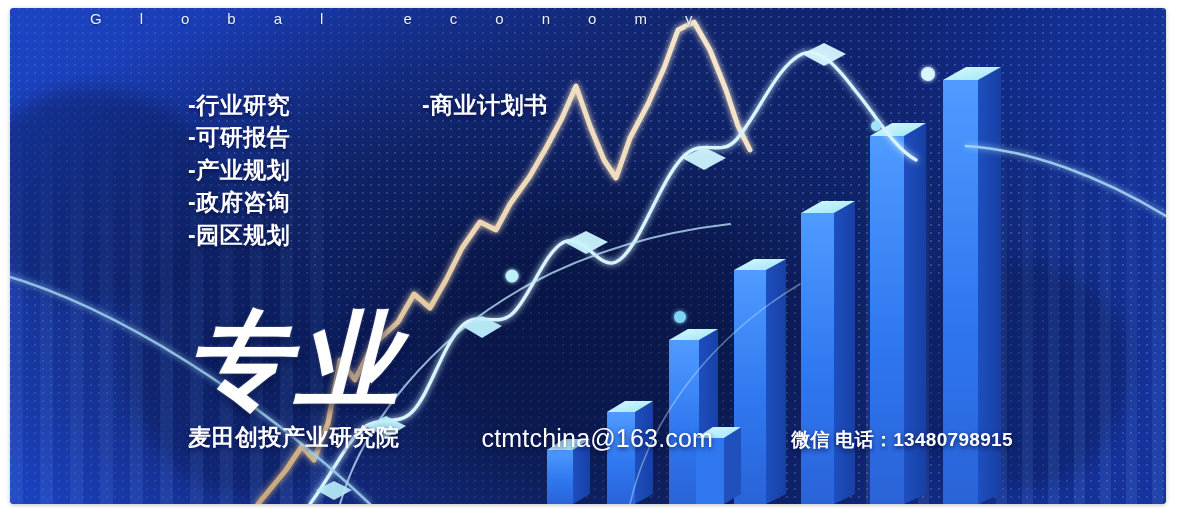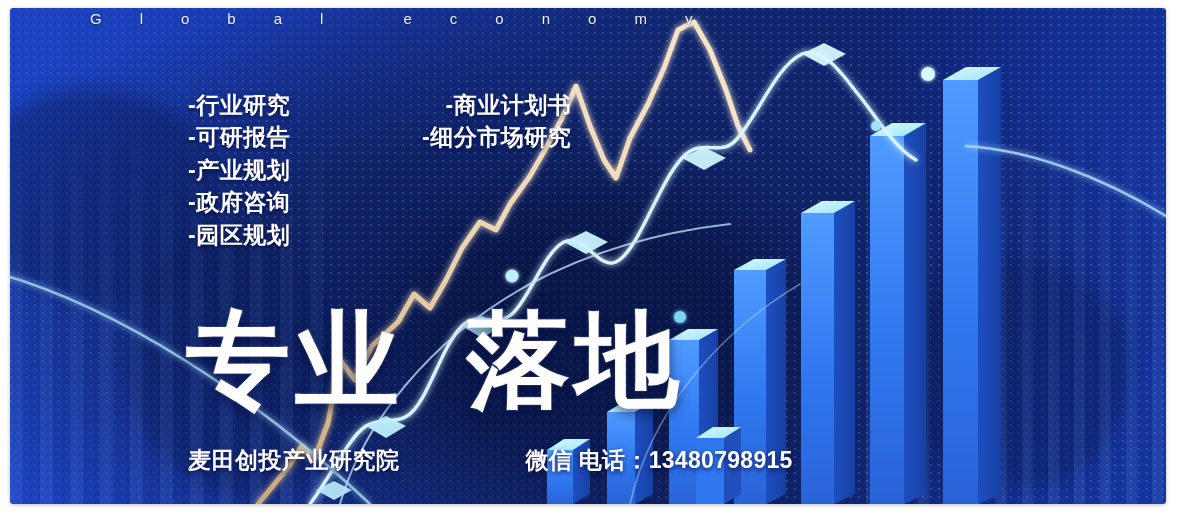--- a/index.html
+++ b/index.html
@@ -82,49 +82,49 @@
     text-shadow:0 2px 4px rgba(0,10,60,.75);
     white-space:nowrap;
   }
   #svc-left{left:178px; top:86px;}
   #svc-right{left:412px; top:86px;text-align:right;}
 
   .headline{
     position:absolute; left:176px; top:300px;
     display:flex; align-items:baseline; gap:62px;
     z-index:6;
+    font-style:italic;
   }
   .headline span{
     color:#ffffff;
     font-size:104px; line-height:1;
     font-weight:700;
     font-family:"Liberation Sans","DejaVu Sans",sans-serif;
     letter-spacing:5px;
     text-shadow:0 4px 12px rgba(0,10,60,.65), 0 0 2px rgba(255,255,255,.5);
   }
 
   .footer{
-    position:absolute; left:178px; top:437px;
+    position:absolute; left:178px; top:414px;
     display:flex; align-items:flex-end; z-index:6;
     white-space:nowrap;
-    gap:48px;
   }
   .footer .f-org{
     color:#ffffff; font-size:23px; font-weight:700; letter-spacing:.5px;
     font-family:"Liberation Sans","DejaVu Sans",sans-serif;
     text-shadow:0 2px 5px rgba(0,10,60,.8);
   }
   .footer .f-mail{
     color:#ffffff; font-size:25px; font-weight:400; letter-spacing:.2px;
     margin-left:82px;
     font-family:"Liberation Sans",sans-serif;
     text-shadow:0 2px 5px rgba(0,10,60,.8);
   }
   .footer .f-phone{
-    color:#ffffff; font-size:23px; font-weight:700; letter-spacing:.3px;
+    color:#ffffff; font-size:19px; font-weight:700; letter-spacing:.3px;
     margin-left:78px;
     font-family:"Liberation Sans","DejaVu Sans",sans-serif;
     text-shadow:0 2px 5px rgba(0,10,60,.8);
   }
   .glow{position:absolute;border-radius:50%;filter:blur(40px);}
 </style>
 </head>
 <body>
 
 <div id="banner">
@@ -271,26 +271,25 @@
   <div class="svc svc-col" id="svc-left">
     <div class="svc-item">-行业研究</div>
     <div class="svc-item">-可研报告</div>
     <div class="svc-item">-产业规划</div>
     <div class="svc-item">-政府咨询</div>
     <div class="svc-item">-园区规划</div>
   </div>
 
   <div class="svc svc-col" id="svc-right">
     <div class="svc-item">-商业计划书</div>
-    <div class="svc-item">-细分市场研究</div>
   </div>
 
   <div class="headline">
     <span>专业</span>
-    <span>落地</span>
   </div>
 
   <div class="footer">
     <span class="f-org">麦田创投产业研究院</span>
+    <span class="f-mail">ctmtchina@163.com</span>
     <span class="f-phone">微信 电话：13480798915</span>
   </div>
 
 </div>
 
 </body></html>

